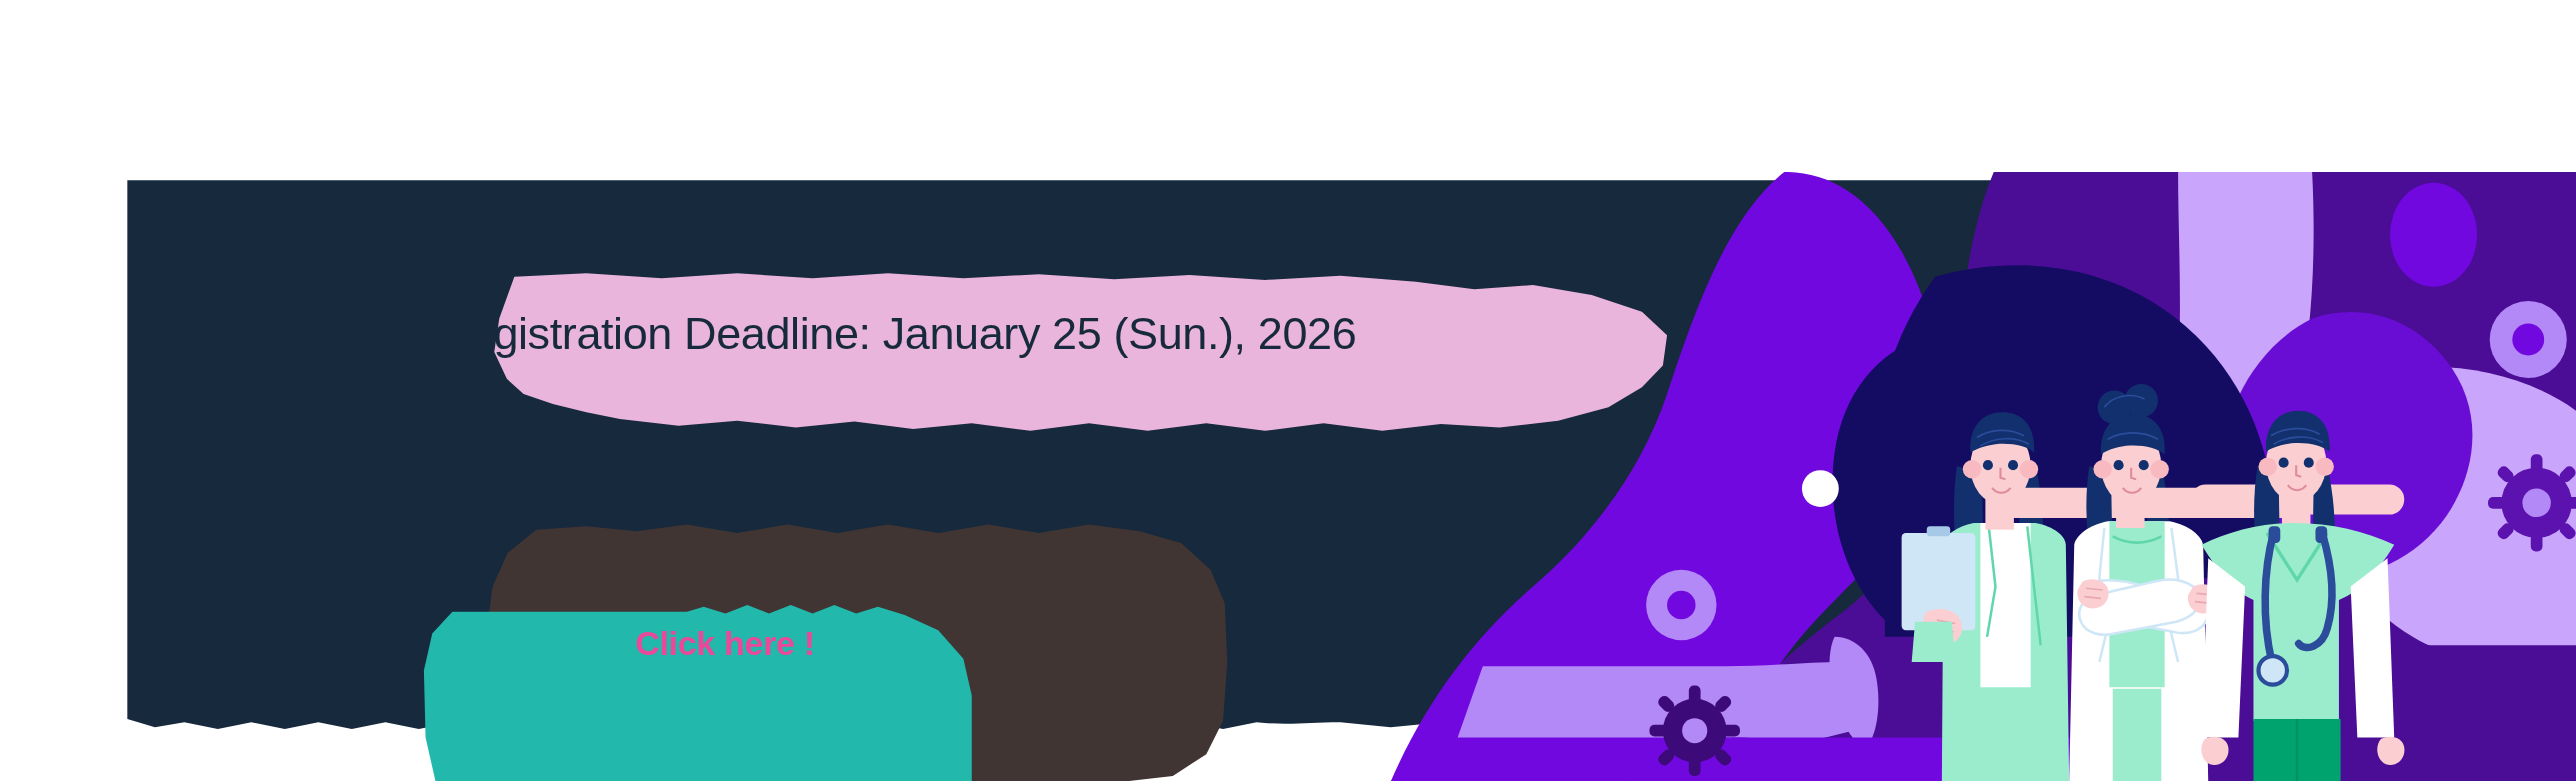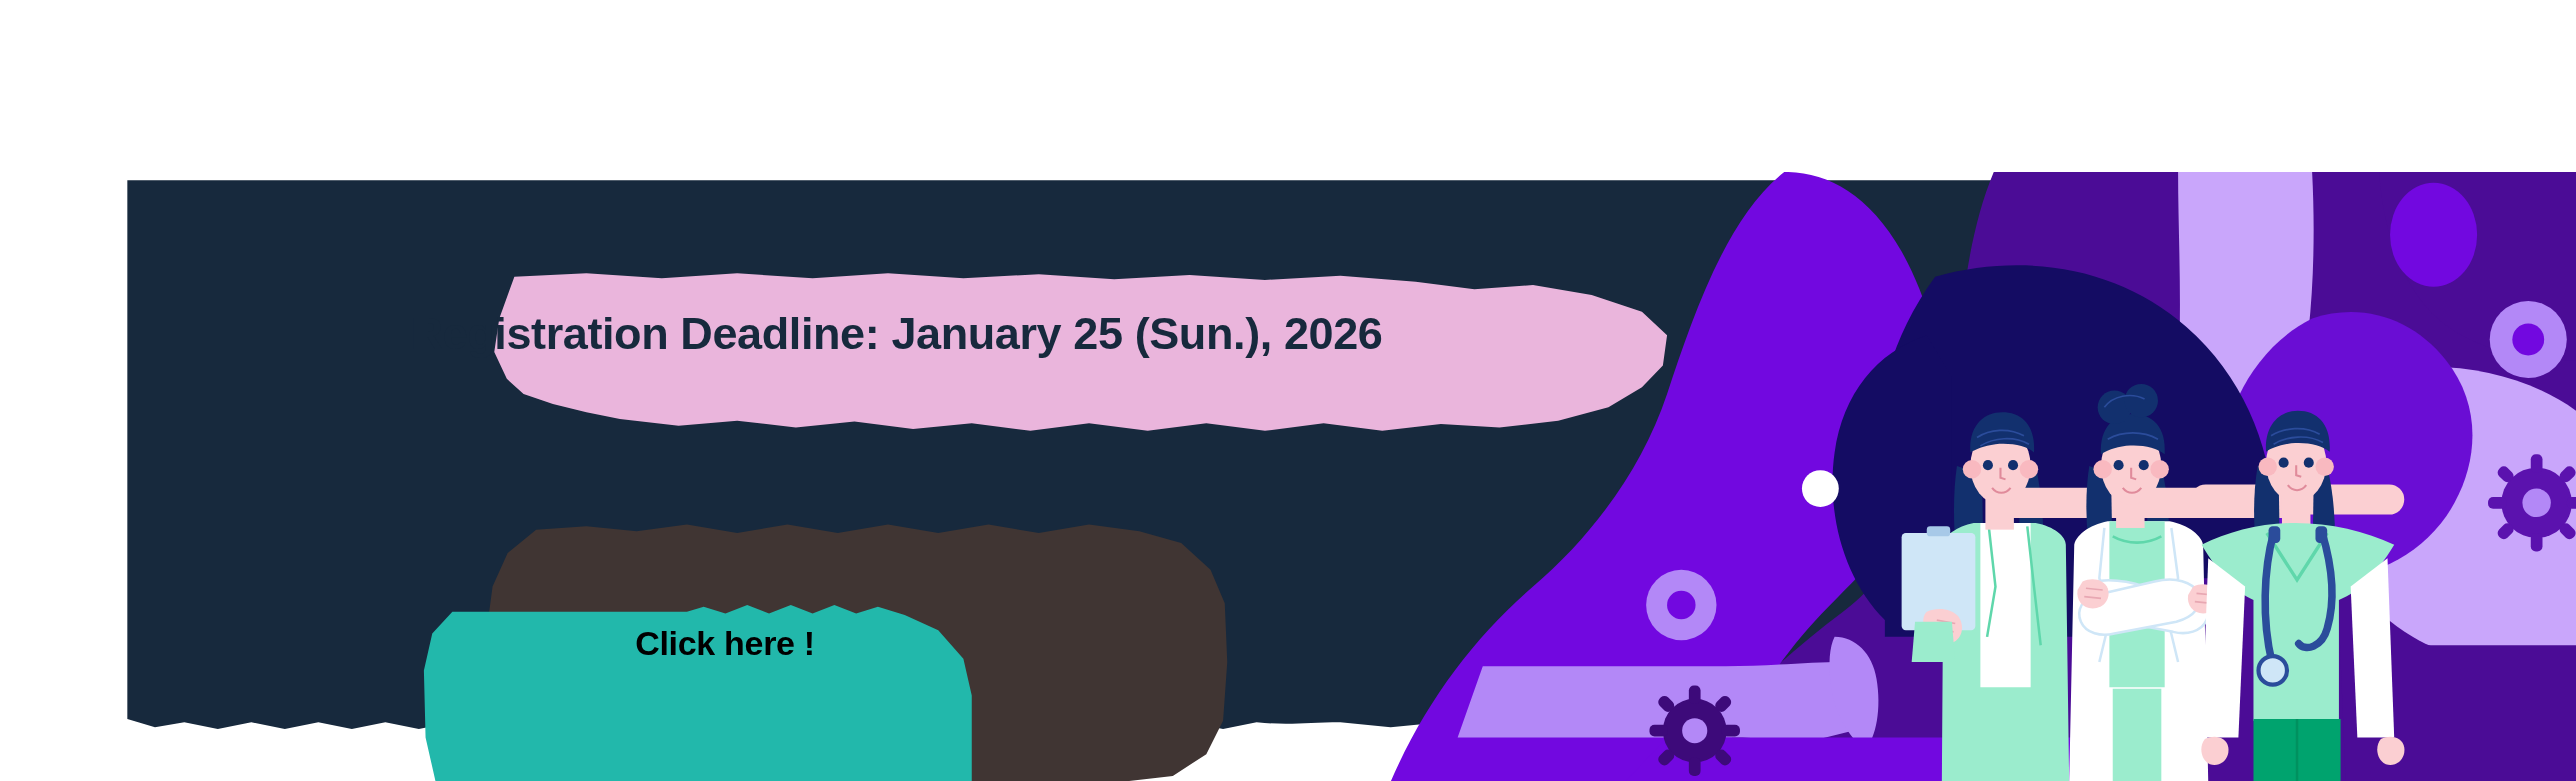--- a/index.html
+++ b/index.html
@@ -18,36 +18,36 @@
   .layer { position:absolute; top:0; left:0; width:2576px; height:782px; }
   .svg-layer { display:block; }
 
   
   #deadline-text {
     position:absolute;
     left:126px; top:308px;
     width:1541px;
     text-align:center;
     font-size:45px;
-    font-weight:bold;
+    font-weight:normal;
     letter-spacing:-0.4px;
     color:#17293d;
     white-space:nowrap;
     font-family:"Liberation Sans", sans-serif;
   }
   
   #cta-text {
     position:absolute;
     left:457px; top:624px;
     width:536px;
     text-align:center;
     font-size:34px;
     font-weight:bold;
     letter-spacing:-0.3px;
-    color:#000000;
+    color:#ec4899;
     white-space:nowrap;
     font-family:"Liberation Sans", sans-serif;
   }
   #cta-hit {
     position:absolute;
     left:457px; top:612px;
     width:536px; height:170px;
     cursor:pointer;
     background:transparent;
   }

